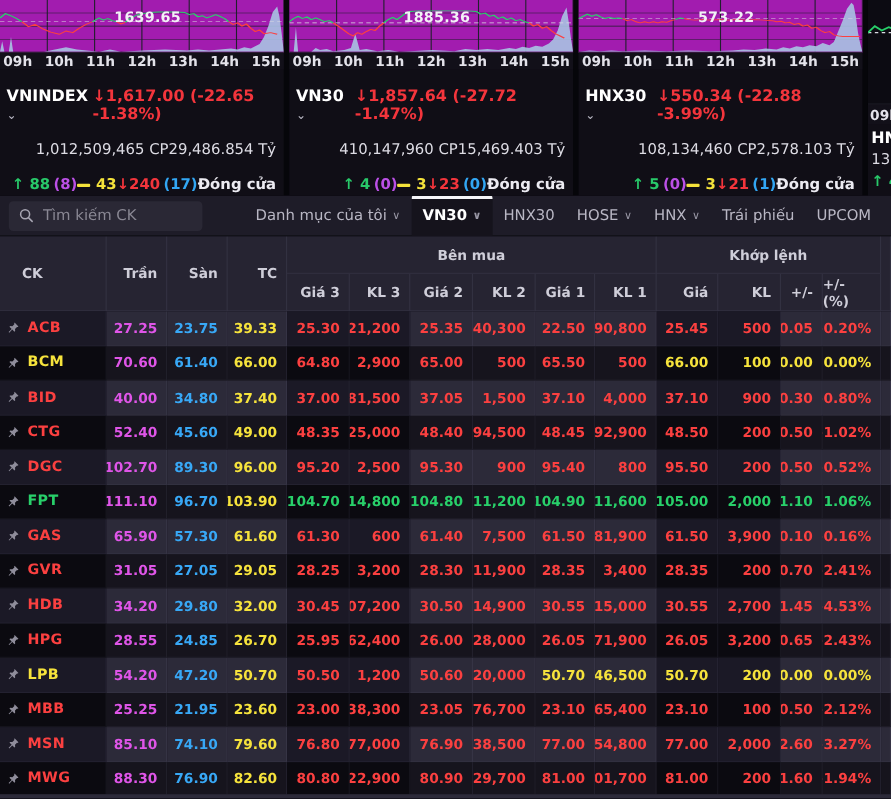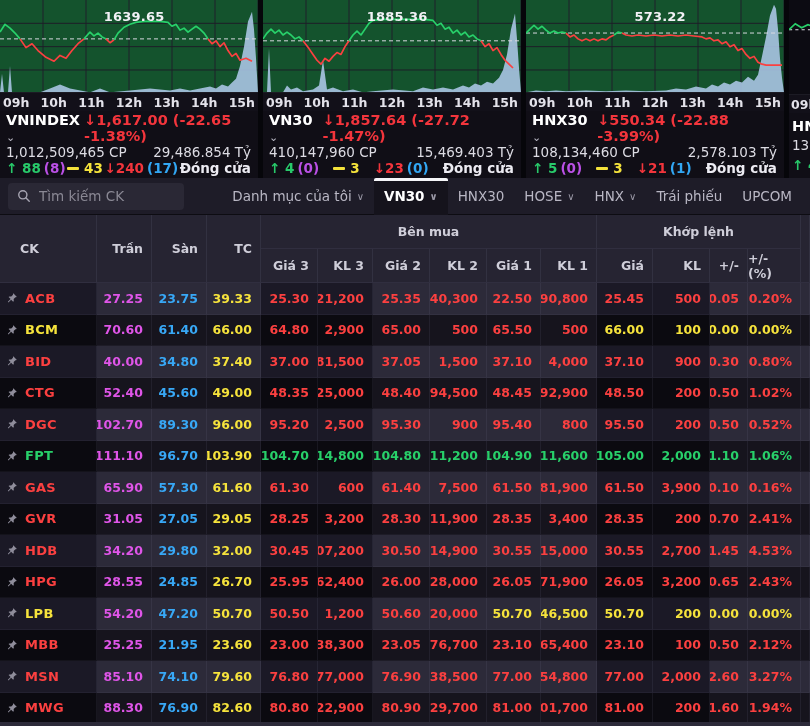--- a/index.html
+++ b/index.html
@@ -3,28 +3,28 @@
 <meta charset="utf-8">
 <style>
   * { margin:0; padding:0; box-sizing:border-box; }
   html,body { width:810px; height:726px; overflow:hidden; background:#0b0a10;
     font-family:"DejaVu Sans","Liberation Sans",sans-serif; }
   #app { width:810px; height:726px; background:#15131c; display:flex; flex-direction:column; }
 
   
   #charts-row { height:178px; display:flex; gap:5px; background:#06060a; }
   .chart-panel { width:258px; flex:0 0 258px; background:#100e16; display:flex; flex-direction:column; position:relative; }
-  .chart-plot { height:95px; position:relative; background:#14532d; border-bottom:1px solid #1c1b24; }
+  .chart-plot { height:95px; position:relative; background:#a21caf; border-bottom:1px solid #1c1b24; }
   .chart-plot svg { position:absolute; inset:0; }
   .peak-label { position:absolute; top:9px; left:52%; transform:translateX(-50%);
     color:#f2f1f6; font-size:13px; font-weight:bold; letter-spacing:.2px; }
   .time-row { height:18px; display:flex; justify-content:space-between; align-items:center;
     padding:0 3px; color:#e3e2ea; font-size:12.5px; font-weight:bold; background:#121019; }
   .info { flex:1; padding:1px 7px 2px 6px; display:flex; flex-direction:column; justify-content:space-evenly; }
-  .info-line { display:flex; justify-content:space-between; align-items:center; }
+  .info-line { display:flex; justify-content:flex-end; align-items:center;margin-top:16px; }
   .idx-name { color:#fff; font-size:14.5px; font-weight:bold; }
   .chev { color:#9visible; color:#b9b8c4; font-size:11px; margin-left:4px; font-weight:normal; }
   .idx-price { color:#f3353c; font-size:14.5px; font-weight:bold; }
   .grey-line { color:#dddce4; font-size:13.5px; }
   .stats-line { font-size:13.5px; font-weight:bold; }
   .stats-line .st { display:inline-flex; align-items:center; gap:3px; }
   .up-txt { color:#28c96a; } .down-txt { color:#f3353c; }
   .ceil-txt { color:#bb50e6; } .floor-txt { color:#32a7f4; } .flat-txt { color:#f4e23b; }
   .status-txt { color:#ecebf2; }
   .flat-bar { display:inline-block; width:12px; height:3px; background:#f4e23b; border-radius:1px; margin-right:2px; }

